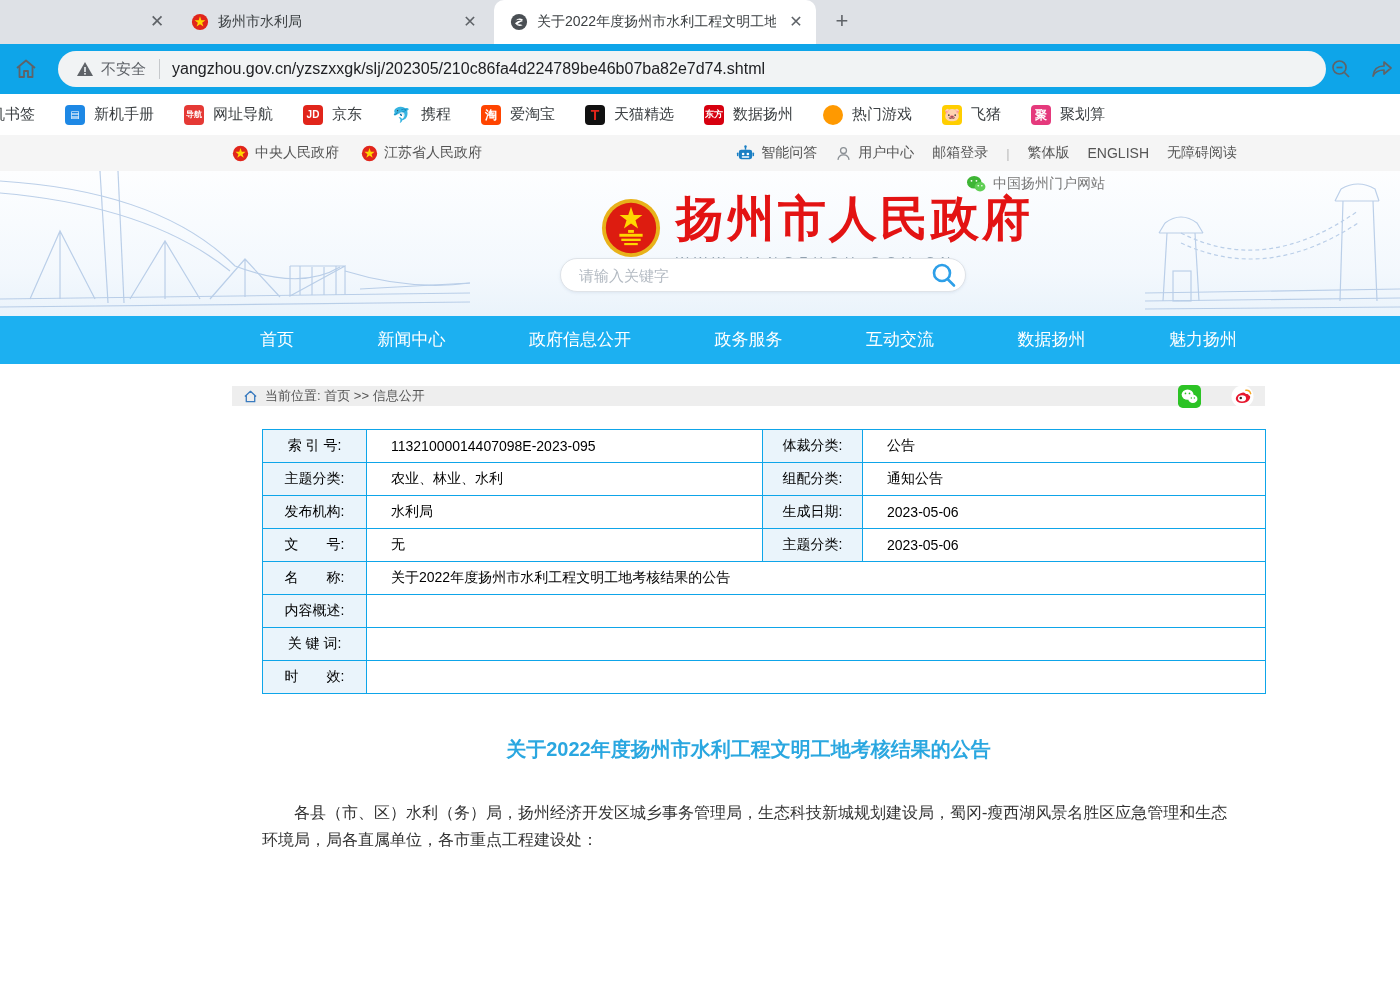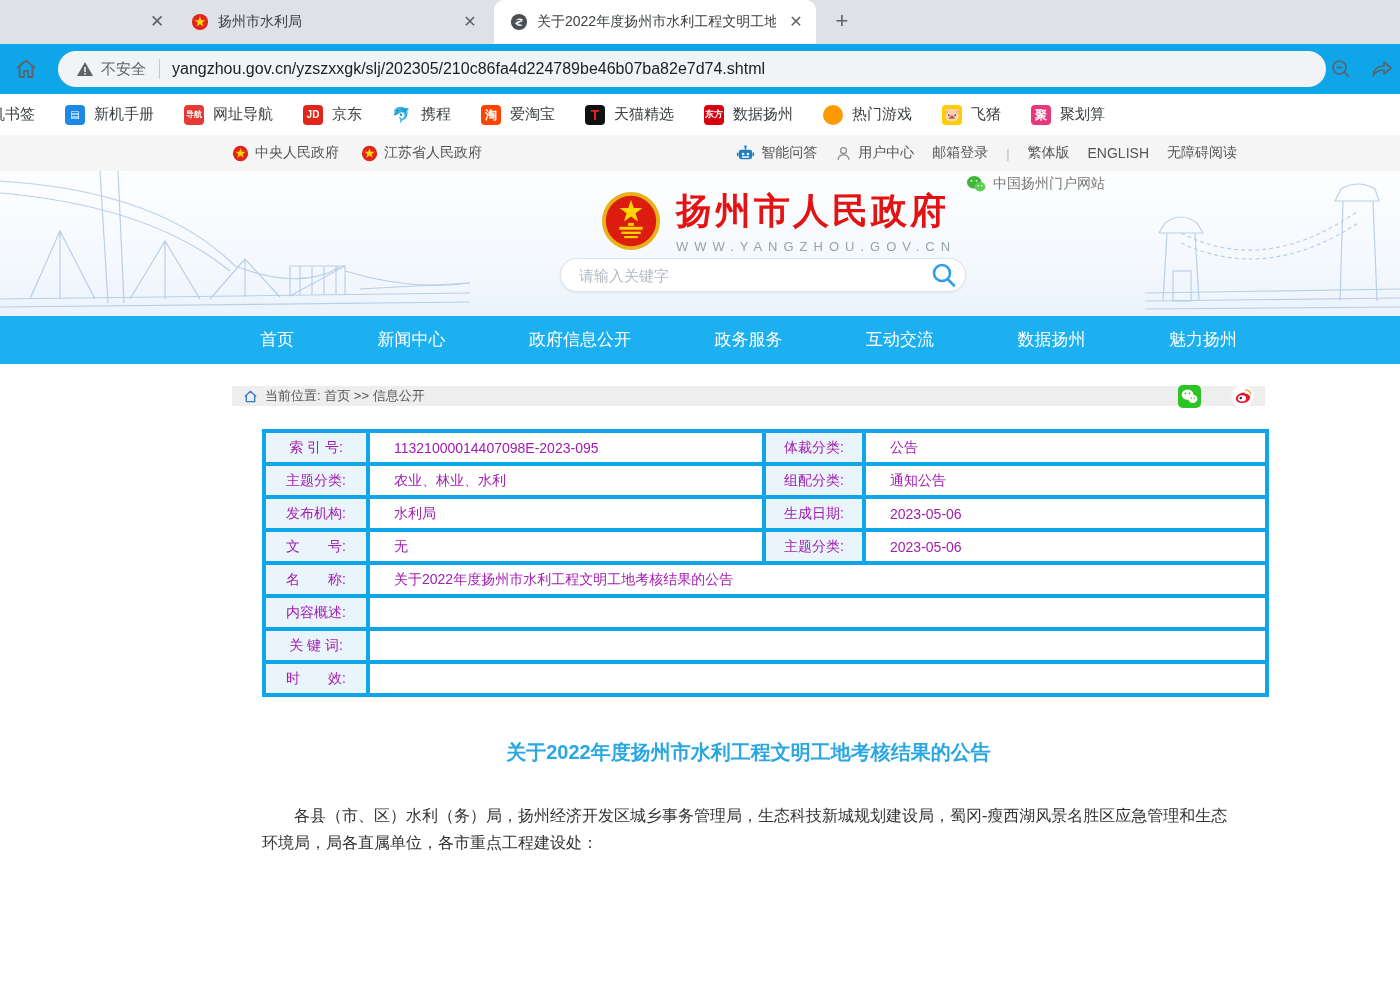--- a/index.html
+++ b/index.html
@@ -54,21 +54,21 @@
   .mini-emblem { width:17px; height:17px; }
 
   
   .siteheader { position:relative; height:145px;
     background:linear-gradient(180deg,#fdfeff 0%,#f3f8fd 70%,#eaf3fb 100%); overflow:hidden; }
   .bridge { position:absolute; bottom:0; opacity:.85; }
   .bridge.left { left:0; } .bridge.right { right:0; }
   .logo-block { position:absolute; left:600px; top:16px; display:flex; align-items:center; }
   .logo-emblem { width:62px; height:62px; }
   .logo-texts { margin-left:14px; }
-  .site-name { font-size:36px; font-weight:bold; color:#e31313; letter-spacing:3px;
+  .site-name { font-size:48px; font-weight:bold; color:#e31313; letter-spacing:3px;
     font-family:"Liberation Serif","DejaVu Serif",serif; }
   .site-url { margin-top:3px; font-size:13px; color:#93a3b1; letter-spacing:6px; }
   .portal-tag { position:absolute; left:966px; top:4px; display:flex; align-items:center; gap:7px;
     font-size:14px; color:#777; }
   .searchbox { position:absolute; left:560px; top:87px; width:406px; height:34px; background:#fff;
     border:1px solid #dfe3e8; border-radius:17px; display:flex; align-items:center;
     box-shadow:0 1px 3px rgba(120,150,180,.15); }
   .searchbox input { flex:1; border:none; outline:none; background:transparent; margin-left:18px;
     font-size:15px; color:#333; font-family:inherit; }
   .searchbox input::placeholder { color:#b3bac2; }
@@ -83,21 +83,21 @@
   
   .content { width:1033px; margin-left:232px; }
   .crumbbar { margin-top:22px; height:20px; background:#eee; display:flex; align-items:center;
     padding:0 11px; }
   .crumb-home { width:15px; height:15px; margin-right:7px; }
   .crumb-text { font-size:13px; color:#555; }
   .crumb-icons { margin-left:auto; display:flex; align-items:center; gap:30px; }
   .share-ic { width:23px; height:23px; cursor:pointer; }
 
   table.meta { width:1003px; margin:23px 0 0 30px; border-collapse:collapse; table-layout:fixed; }
-  table.meta td { border:4px solid #0ea5e9; height:33px; font-size:14px; color:#a21caf; }
+  table.meta td { border:1px solid #0ea5e9; height:33px; font-size:14px; color:#000000; }
   td.lbl { background:#eaf4fb; text-align:center; color:#444; white-space:nowrap; }
   td.val { padding-left:24px; }
   col.c1 { width:104px; } col.c2 { width:396px; } col.c3 { width:100px; } col.c4 { width:403px; }
 
   .article { font-family:"Liberation Serif","DejaVu Serif",serif; color:#333; }
   .art-title { margin-top:42px; text-align:center; font-size:20px; font-weight:bold; color:#2aa7e0;
     font-family:"Liberation Sans","DejaVu Sans",sans-serif; }
   .art-body { padding:0 30px; }
   .art-p { margin-top:8px; font-size:16px; line-height:27px; text-indent:2em; }
   .art-p.first { margin-top:36px; }

